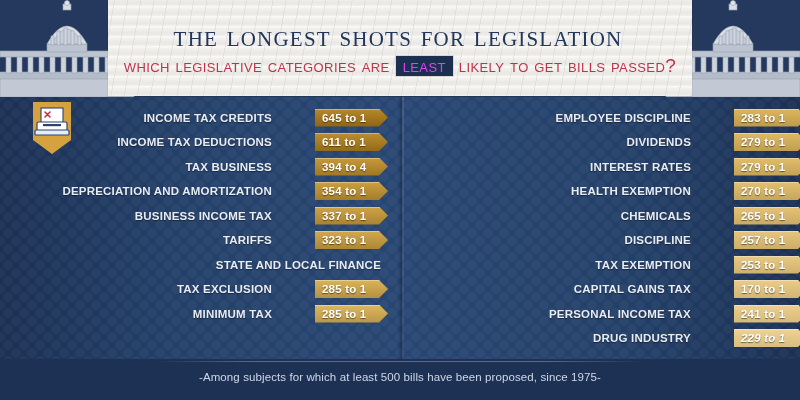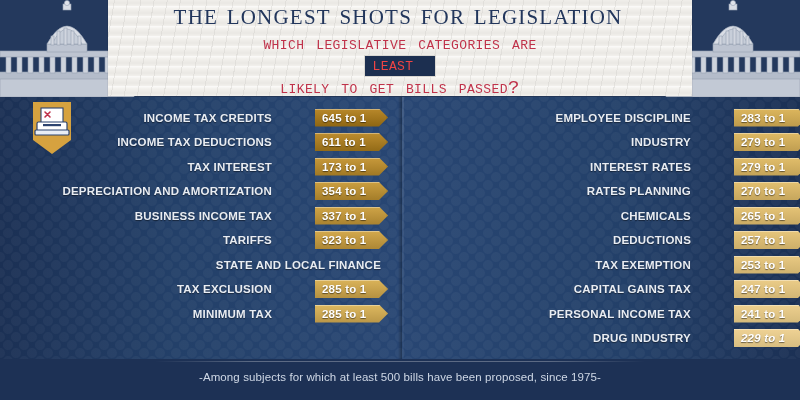--- a/index.html
+++ b/index.html
@@ -55,36 +55,35 @@
     font-family:"Liberation Serif", serif;
     font-size:30px;letter-spacing:1.2px;
     color:#22365c;
     font-variant:small-caps;
     text-transform:lowercase;
     white-space:nowrap;
     margin:0 4px 2px 0;
   }
   .sub-title{
     position:relative;z-index:2;
-    font-family:Liberation Mono, monospace;
+    font-family:Liberation Sans, sans-serif;
     font-size:19px;letter-spacing:.4px;
     color:#c0324a;
     font-variant:small-caps;
     text-transform:lowercase;
     white-space:nowrap;
     display:flex;align-items:center;gap:0;
     margin:0;
-    flex-direction:column;
   }
   .sub-title .seg{display:inline-block;}
   .least-box{
     display:inline-block;
     background:#1c2f50;
-    color:#ef4444;
-    padding:0 21px 1px 7px;
+    color:#d946ef;
+    padding:0 7px 1px 7px;
     margin:0 5px;
     border:1px solid #d9d7d2;
     font-variant:small-caps;
     text-transform:lowercase;
     line-height:1.05;
   }
 
   
   .body-area{
     position:absolute;left:0;top:97px;width:800px;height:262px;
@@ -266,23 +265,23 @@
       </div>
       <div class="row">
         <div class="row-label">INCOME TAX DEDUCTIONS</div>
         <div class="chip" style="background:linear-gradient(180deg,#bd8d2f,#936b17);width:73px;">
           <span class="chip-text">611 to 1</span>
           <span class="chip-tail" style="background:#936b17;"></span>
         </div>
         <div class="left-col-right-pad"></div>
       </div>
       <div class="row">
-        <div class="row-label">TAX INTEREST</div>
+        <div class="row-label">TAX BUSINESS</div>
         <div class="chip" style="background:linear-gradient(180deg,#c7993b,#9f7723);width:73px;">
-          <span class="chip-text">173 to 1</span>
+          <span class="chip-text">394 to 4</span>
           <span class="chip-tail" style="background:#9f7723;"></span>
         </div>
         <div class="left-col-right-pad"></div>
       </div>
       <div class="row">
         <div class="row-label">DEPRECIATION AND AMORTIZATION</div>
         <div class="chip" style="background:linear-gradient(180deg,#cb9f41,#a47d29);width:73px;">
           <span class="chip-text">354 to 1</span>
           <span class="chip-tail" style="background:#a47d29;"></span>
         </div>
@@ -329,71 +328,71 @@
     <div class="column right">
       <div class="row">
         <div class="row-label">EMPLOYEE DISCIPLINE</div>
         <div class="chip" style="background:linear-gradient(180deg,#dcb65d,#bd9a4b);width:73px;">
           <span class="chip-text">283 to 1</span>
           <span class="chip-tail" style="background:#bd9a4b;"></span>
         </div>
         <div class="left-col-right-pad"></div>
       </div>
       <div class="row">
-        <div class="row-label">INDUSTRY</div>
+        <div class="row-label">DIVIDENDS</div>
         <div class="chip" style="background:linear-gradient(180deg,#dfba64,#c09e51);width:73px;">
           <span class="chip-text">279 to 1</span>
           <span class="chip-tail" style="background:#c09e51;"></span>
         </div>
         <div class="left-col-right-pad"></div>
       </div>
       <div class="row">
         <div class="row-label">INTEREST RATES</div>
         <div class="chip" style="background:linear-gradient(180deg,#e1bd6a,#c3a257);width:73px;">
           <span class="chip-text">279 to 1</span>
           <span class="chip-tail" style="background:#c3a257;"></span>
         </div>
         <div class="left-col-right-pad"></div>
       </div>
       <div class="row">
-        <div class="row-label">RATES PLANNING</div>
+        <div class="row-label">HEALTH EXEMPTION</div>
         <div class="chip" style="background:linear-gradient(180deg,#e3c070,#c6a65d);width:73px;">
           <span class="chip-text">270 to 1</span>
           <span class="chip-tail" style="background:#c6a65d;"></span>
         </div>
         <div class="left-col-right-pad"></div>
       </div>
       <div class="row">
         <div class="row-label">CHEMICALS</div>
         <div class="chip" style="background:linear-gradient(180deg,#e5c376,#c9aa63);width:73px;">
           <span class="chip-text">265 to 1</span>
           <span class="chip-tail" style="background:#c9aa63;"></span>
         </div>
         <div class="left-col-right-pad"></div>
       </div>
       <div class="row">
-        <div class="row-label">DEDUCTIONS</div>
+        <div class="row-label">DISCIPLINE</div>
         <div class="chip" style="background:linear-gradient(180deg,#e7c67c,#ccae69);width:73px;">
           <span class="chip-text">257 to 1</span>
           <span class="chip-tail" style="background:#ccae69;"></span>
         </div>
         <div class="left-col-right-pad"></div>
       </div>
       <div class="row">
         <div class="row-label">TAX EXEMPTION</div>
         <div class="chip" style="background:linear-gradient(180deg,#e9c982,#cfb26f);width:73px;">
           <span class="chip-text">253 to 1</span>
           <span class="chip-tail" style="background:#cfb26f;"></span>
         </div>
         <div class="left-col-right-pad"></div>
       </div>
       <div class="row">
         <div class="row-label">CAPITAL GAINS TAX</div>
         <div class="chip" style="background:linear-gradient(180deg,#ebcc88,#d2b675);width:73px;">
-          <span class="chip-text">247 to 1</span>
+          <span class="chip-text">170 to 1</span>
           <span class="chip-tail" style="background:#d2b675;"></span>
         </div>
         <div class="left-col-right-pad"></div>
       </div>
       <div class="row">
         <div class="row-label">PERSONAL INCOME TAX</div>
         <div class="chip" style="background:linear-gradient(180deg,#edcf8e,#d5ba7b);width:73px;">
           <span class="chip-text">241 to 1</span>
           <span class="chip-tail" style="background:#d5ba7b;"></span>
         </div>

